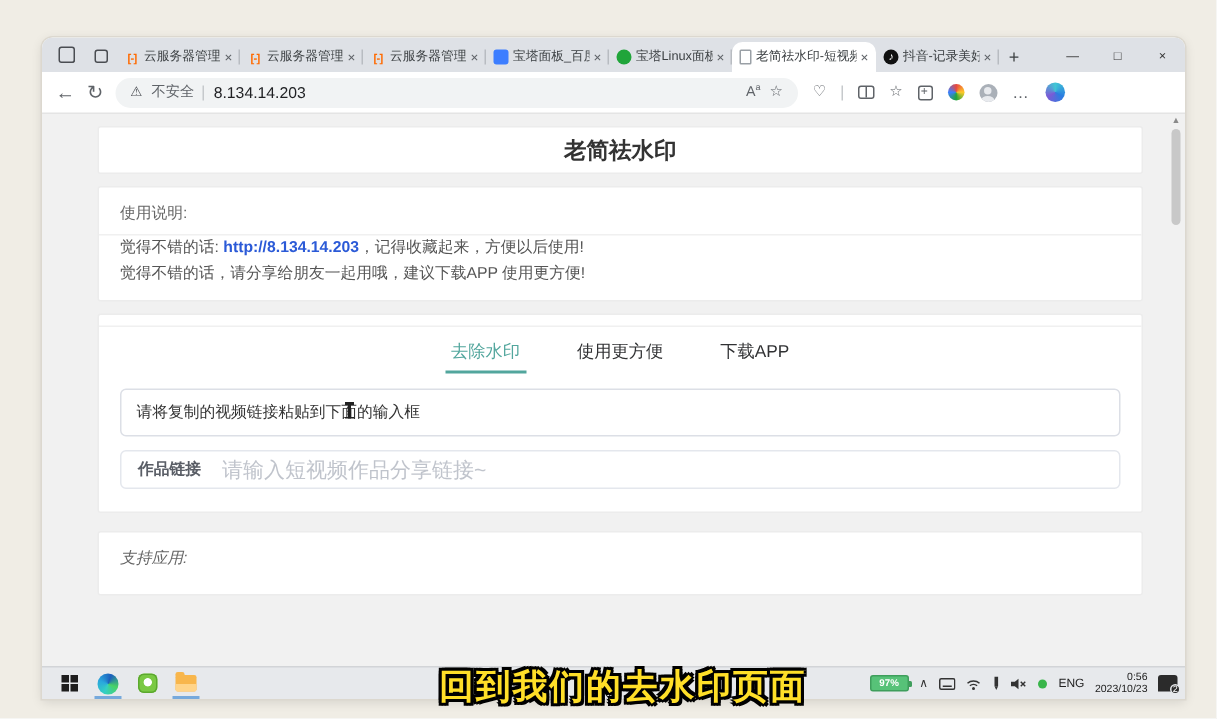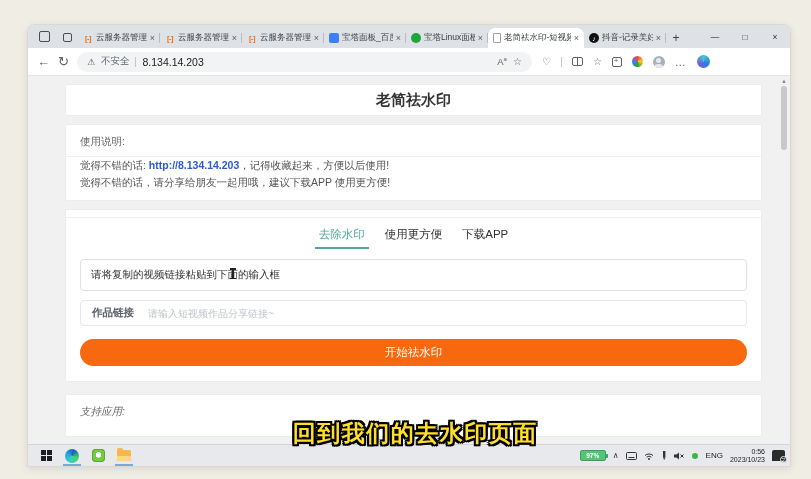--- a/index.html
+++ b/index.html
@@ -58,31 +58,31 @@
   .container { width:697px; margin-left:37px; }
   .card { background:#fff; border:1px solid #ececec; border-radius:2px; }
   .title-card { height:32px; display:flex; align-items:center; justify-content:center; font-size:15px; font-weight:bold; color:#333; margin-bottom:8px; }
   .usage-card { padding:7px 14px 9px; margin-bottom:8px; }
   .sec-head { font-size:10.5px; color:#666; padding:3px 0 7px; }
   .divider { height:1px; background:#f0f0f0; margin:0 -14px; }
   .usage-line { font-size:10.5px; color:#555; line-height:17px; }
   .usage-line:first-of-type { margin-top:7px; }
   .link { color:#2b5ad7; font-weight:bold; }
   .online-card { padding:7px 14px 15px; margin-bottom:12px; }
-  .otabs { display:flex; justify-content:center; gap:20px; padding:9px 0 0; }
+  .otabs { display:flex; justify-content:center; gap:38px; padding:9px 0 0; }
   .otab { font-size:11.5px; color:#303133; padding-bottom:7px; position:relative; cursor:pointer; }
   .otab.active { color:#52a69d; }
   .otab.active:after { content:""; position:absolute; left:-4px; right:-4px; bottom:0; height:2px; background:#52a69d; }
   .notebox { margin-top:10px; border:1px solid #dcdfe6; border-radius:4px; padding:8px 10px; font-size:10.5px; color:#333; position:relative; }
   .ibeam { position:absolute; left:151px; top:8px; width:1.5px; height:11px; background:#222; }
   .ibeam:before, .ibeam:after { content:""; position:absolute; left:-2px; width:5.5px; height:1.5px; background:#222; }
   .ibeam:before { top:0; } .ibeam:after { bottom:0; }
   .fieldrow { margin-top:9px; border:1px solid #e4e7ed; border-radius:4px; height:26px; display:flex; align-items:center; padding:0 11px; gap:14px; }
   .fieldlabel { font-size:10.5px; color:#5a5e66; font-weight:bold; flex:none; }
-  .fieldinput { flex:1; border:none; outline:none; font-size:10px; color:#333; background:transparent; font-family:inherit; }
+  .fieldinput { flex:1; border:none; outline:none; font-size:14px; color:#333; background:transparent; font-family:inherit; }
   .fieldinput::placeholder { color:#c0c4cc; }
   .submit-btn { margin-top:13px; height:27px; background:#f8690f; border:none; border-radius:14px; color:#fff; font-size:11.5px;
                 width:100%; display:flex; align-items:center; justify-content:center; cursor:pointer; font-family:inherit; }
   .apps-card { padding:7px 14px 10px;font-style:italic; }
 
   
   .sb { position:absolute; right:2px; top:2px; bottom:2px; width:8px; }
   .sb-thumb { position:absolute; top:8px; left:1px; width:6px; height:64px; background:#c8c8c8; border-radius:3px; }
   .sb-arrow { position:absolute; left:0; width:8px; text-align:center; font-size:6px; color:#8a8a8a; }
   .sb-up { top:0; } .sb-down { bottom:0; }
@@ -105,21 +105,21 @@
   .battery:after { content:""; position:absolute; right:-3px; top:3px; width:2px; height:4px; background:#3f9e5c; border-radius:0 1px 1px 0; }
   .tray-glyph { font-size:8px; color:#333; }
   .tray svg { display:block; }
   .lang { font-size:8px; color:#222; }
   .clock { text-align:right; font-size:7px; color:#222; line-height:8px; }
   .notif { width:13px; height:11px; background:#2b2b2b; border-radius:2px 2px 2px 0; position:relative; }
   .notif .cnt { position:absolute; right:-2px; bottom:-2px; background:#2b2b2b; color:#fff; font-size:6px; border-radius:50%;
                 width:7px; height:7px; display:flex; align-items:center; justify-content:center; border:1px solid #e7e9ec; }
 
   
-  .subtitle { position:absolute; left:50%; top:418px; transform:translateX(-46%); z-index:50; white-space:nowrap;
+  .subtitle { position:absolute; left:50%; top:442px; transform:translateX(-46%); z-index:50; white-space:nowrap;
               font-size:23px; font-weight:900; color:#ffdf28; letter-spacing:1.5px;
               text-shadow:-2px -2px 0 #000,2px -2px 0 #000,-2px 2px 0 #000,2px 2px 0 #000,0 -2px 0 #000,0 2px 0 #000,-2px 0 0 #000,2px 0 0 #000; }
 </style>
 </head>
 <body>
 
 <div class="stage">
   <div class="desktop">
 
     <div class="tabstrip">
@@ -220,21 +220,20 @@
               <span class="otab">下载APP</span>
             </div>
           <div class="notebox">
             <span>请将复制的视频链接粘贴到下面的输入框</span>
             <span class="ibeam"></span>
           </div>
           <div class="fieldrow">
             <span class="fieldlabel">作品链接</span>
             <input class="fieldinput" type="text" placeholder="请输入短视频作品分享链接~" style="">
           </div>
-          <button class="submit-btn">开始祛水印</button>
         </div>
 
         <div class="card apps-card">
           <div class="sec-head">支持应用:</div>
 
         </div>
 
       </div>
 
       <div class="sb">

